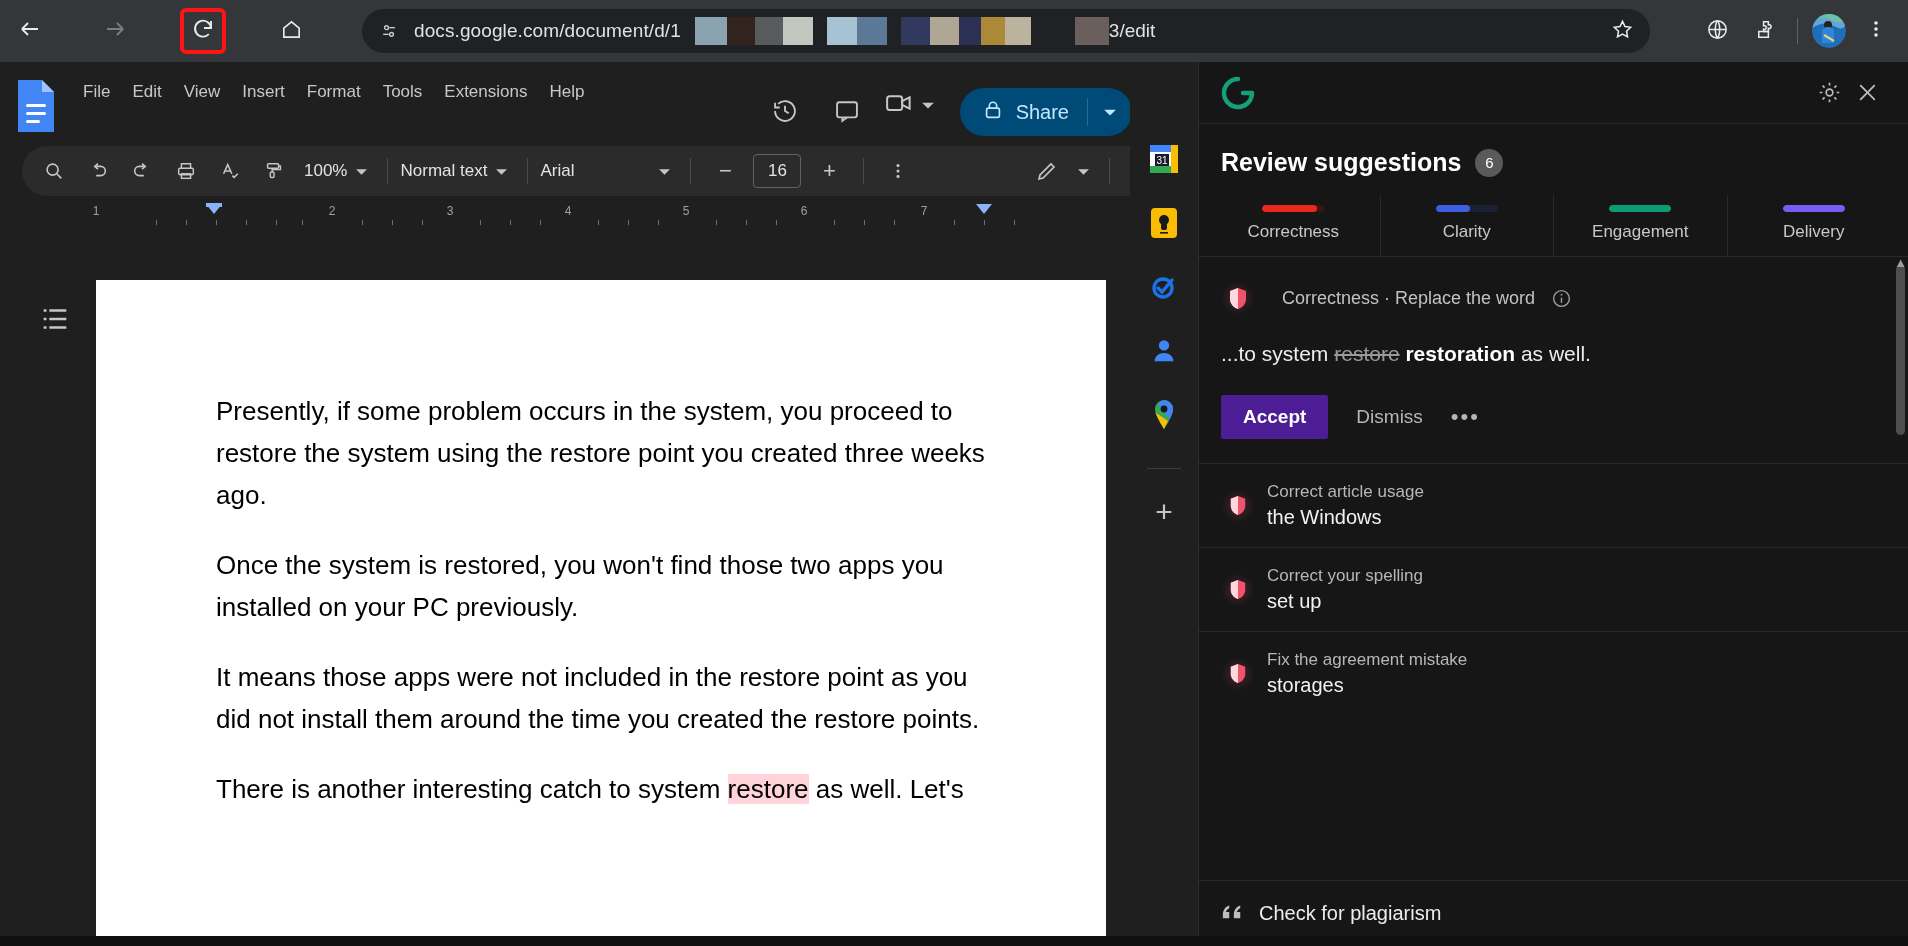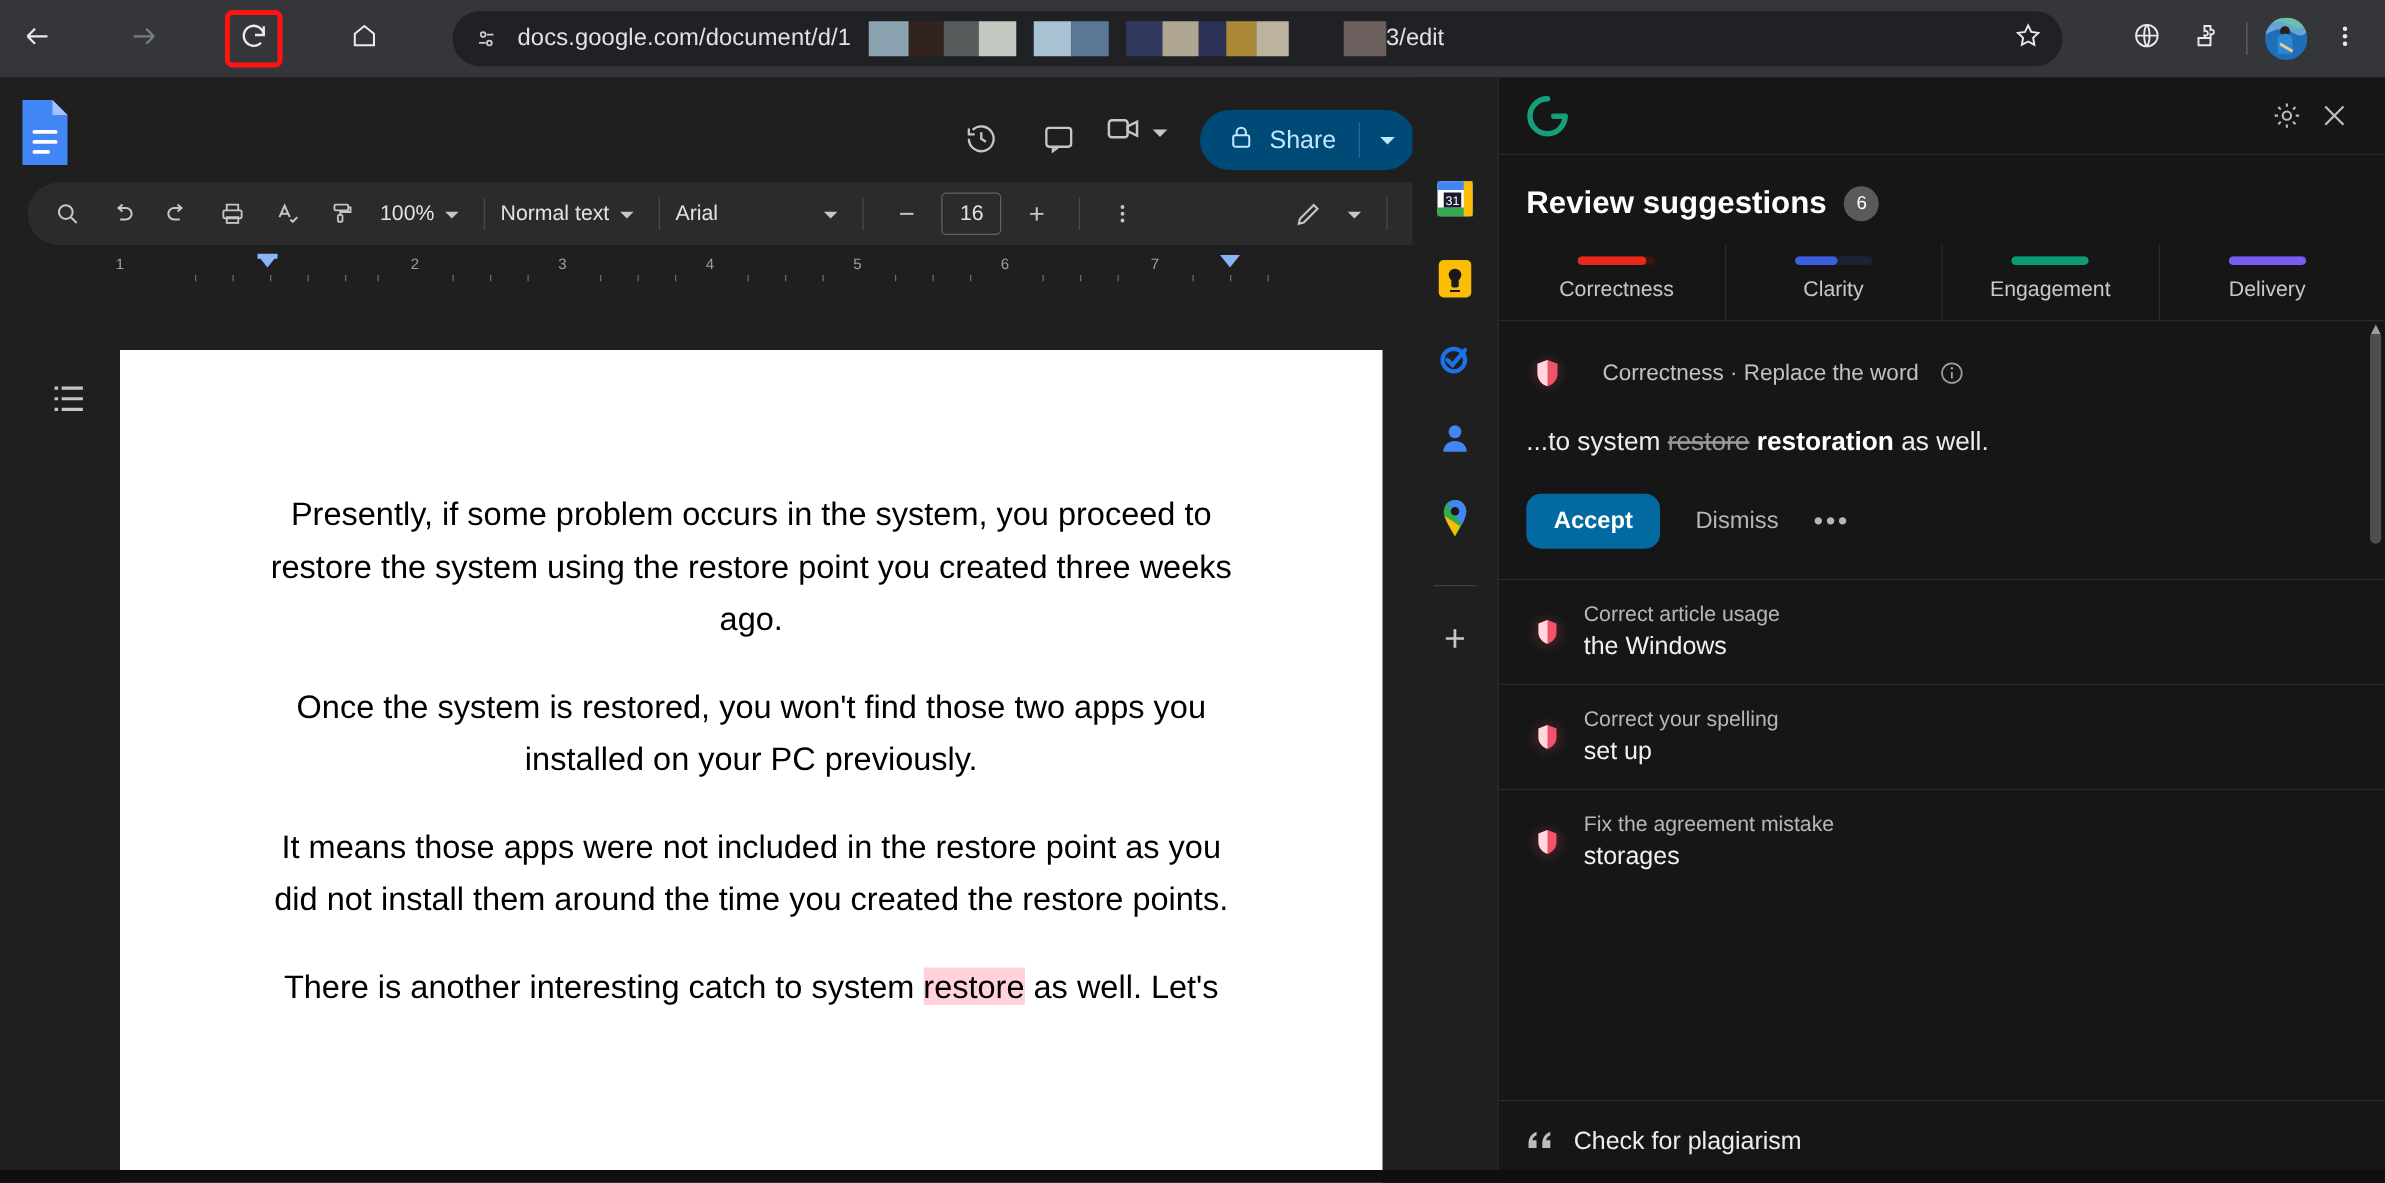--- a/index.html
+++ b/index.html
@@ -173,21 +173,21 @@
   .outline-btn {
     position: absolute; left: 38px; top: 22px;
     width: 36px; height: 36px; color: #c4c7c5;
   }
   .page {
     position: absolute; left: 96px; top: 0; width: 1010px; height: 666px;
     background: #ffffff;
   }
   .page-text {
     padding: 110px 120px 0 120px;
-    color: #000; font-size: 26px; line-height: 42px; text-align: center;
+    color: #000; font-size: 26px; line-height: 42px;
   }
   .page-text p { margin-bottom: 28px; }
   .hl-restore { background: #ffd3d9; }
   .doc-scrollbar {
     position: absolute; right: 4px; top: 330px;
     width: 8px; height: 34px; background: #5f6368; border-radius: 4px;
   }
 
   
   .side-rail {
@@ -273,22 +273,22 @@
     width: 24px; height: 24px; margin-left: 14px; color: #9e9e9e;
     display: flex; align-items: center; justify-content: center;
   }
   .card-main {
     margin-top: 24px; font-size: 21px; color: #ededed; line-height: 30px;
   }
   .strike { color: #9a9a9a; text-decoration: line-through; }
   .bold-fix { font-weight: 700; color: #ffffff; }
   .card-actions { display: flex; align-items: center; margin-top: 26px; }
   .accept-btn {
-    background: #0369a1; color: #ffffff; font-size: 19px; font-weight: 700;
-    border-radius: 12px; padding: 11px 22px;
+    background: #4c1d95; color: #ffffff; font-size: 19px; font-weight: 700;
+    border-radius: 2px; padding: 11px 22px;
   }
   .dismiss-btn { color: #b6b6b6; font-size: 19px; margin-left: 28px; }
   .more-btn { color: #b6b6b6; font-size: 22px; margin-left: 28px; letter-spacing: 2px; }
 
   .sugg-list { margin-top: 14px; }
   .sugg-item {
     display: flex; align-items: center;
     padding: 18px 22px; border-top: 1px solid #2a2a2a;
   }
   .sugg-texts { margin-left: 12px; }
@@ -429,20 +429,30 @@
     <div class="docs-logo">
       <svg width="44" height="56" viewBox="0 0 44 56">
         <path d="M4 2h24l12 12v40H4z" fill="#4285f4"></path>
         <path d="M28 2l12 12H28z" fill="#a1c2fa"></path>
         <rect x="12" y="26" width="20" height="3" rx="1.5" fill="#fff"></rect>
         <rect x="12" y="34" width="20" height="3" rx="1.5" fill="#fff"></rect>
         <rect x="12" y="42" width="14" height="3" rx="1.5" fill="#fff"></rect>
       </svg>
     </div>
     <div class="docs-titleblock">
+      <div class="menu-row">
+        <span class="menu-item">File</span>
+        <span class="menu-item">Edit</span>
+        <span class="menu-item">View</span>
+        <span class="menu-item">Insert</span>
+        <span class="menu-item">Format</span>
+        <span class="menu-item">Tools</span>
+        <span class="menu-item">Extensions</span>
+        <span class="menu-item">Help</span>
+      </div>
     </div>
     <div class="header-right">
       <div class="hr-icon">
         <svg width="28" height="28" viewBox="0 0 24 24" fill="none" stroke="currentColor" stroke-width="1.6">
           <path d="M3.5 12a8.5 8.5 0 1 0 2.6-6.1"></path>
             <path d="M3.5 5v4h4"></path>
             <path d="M12 7.5V12l3.2 2"></path>
         </svg>
       </div>
       <div class="hr-icon">

